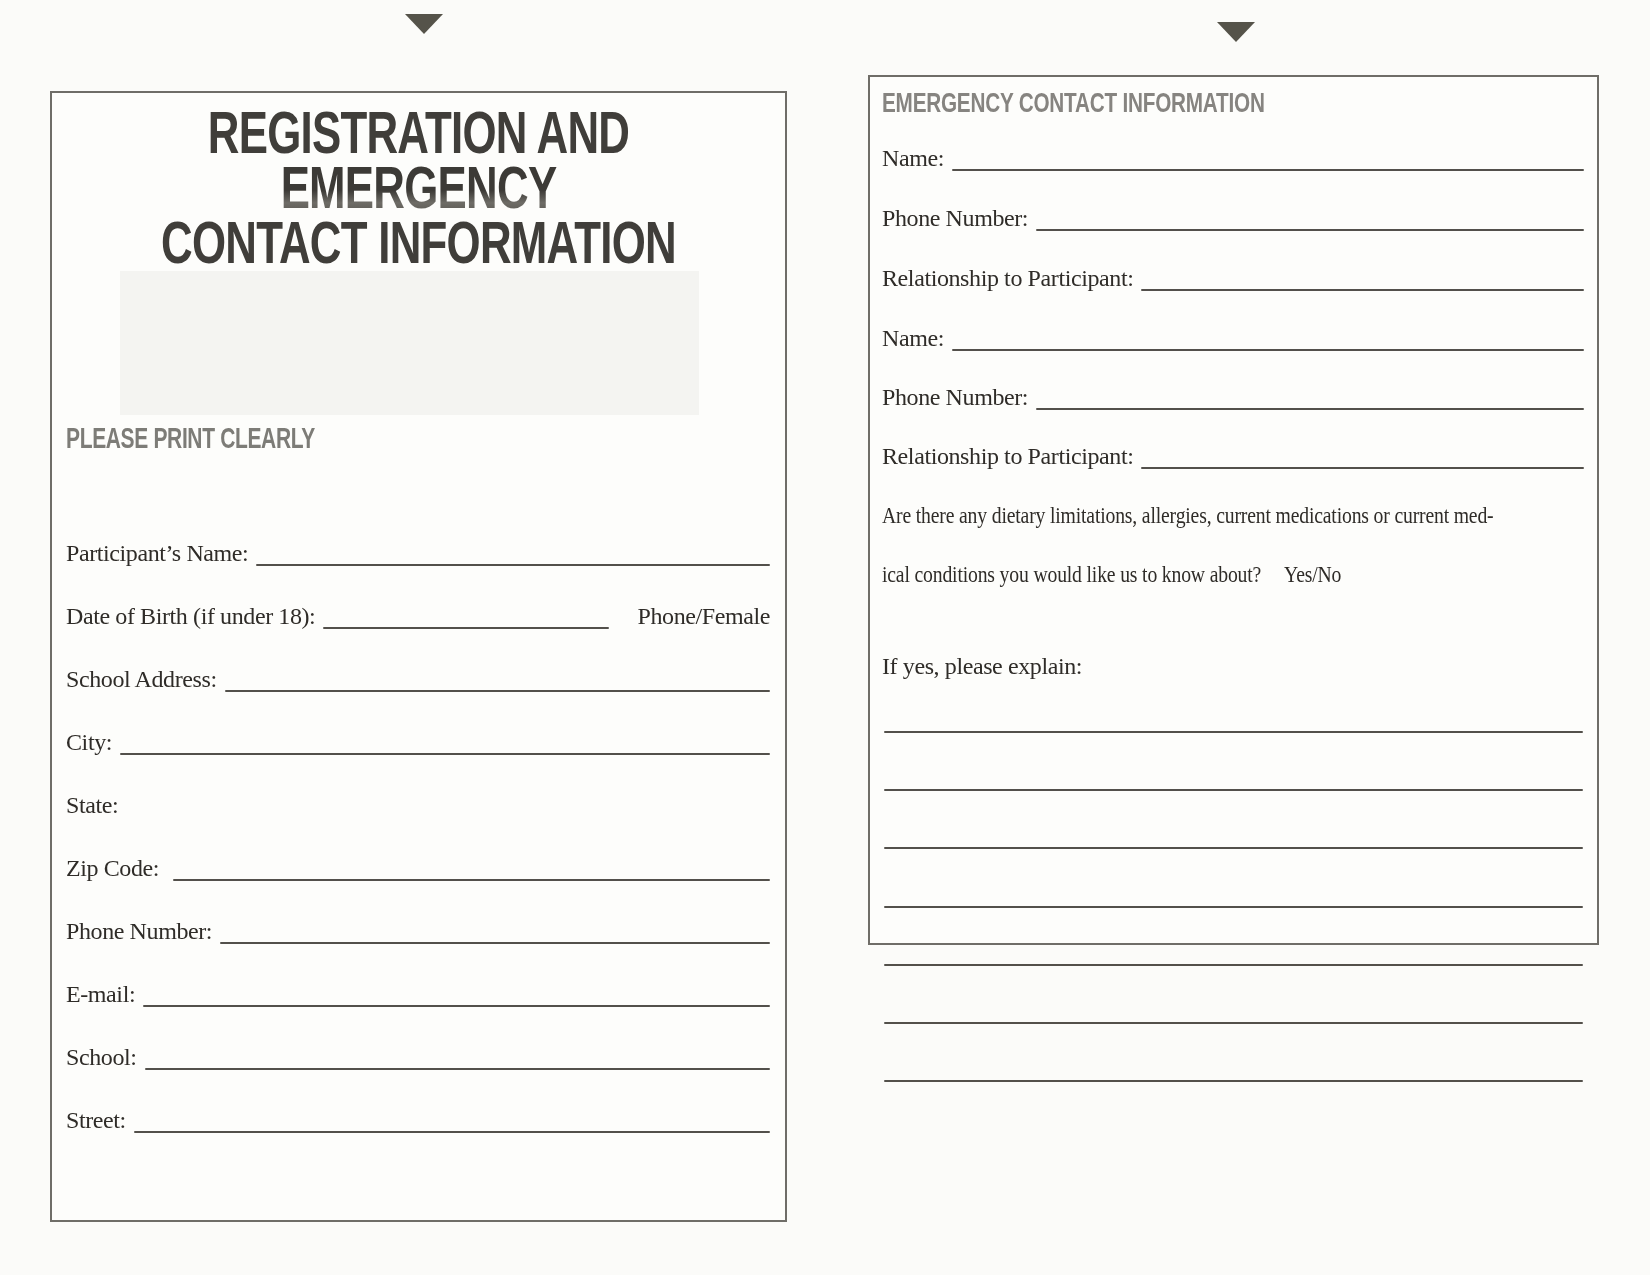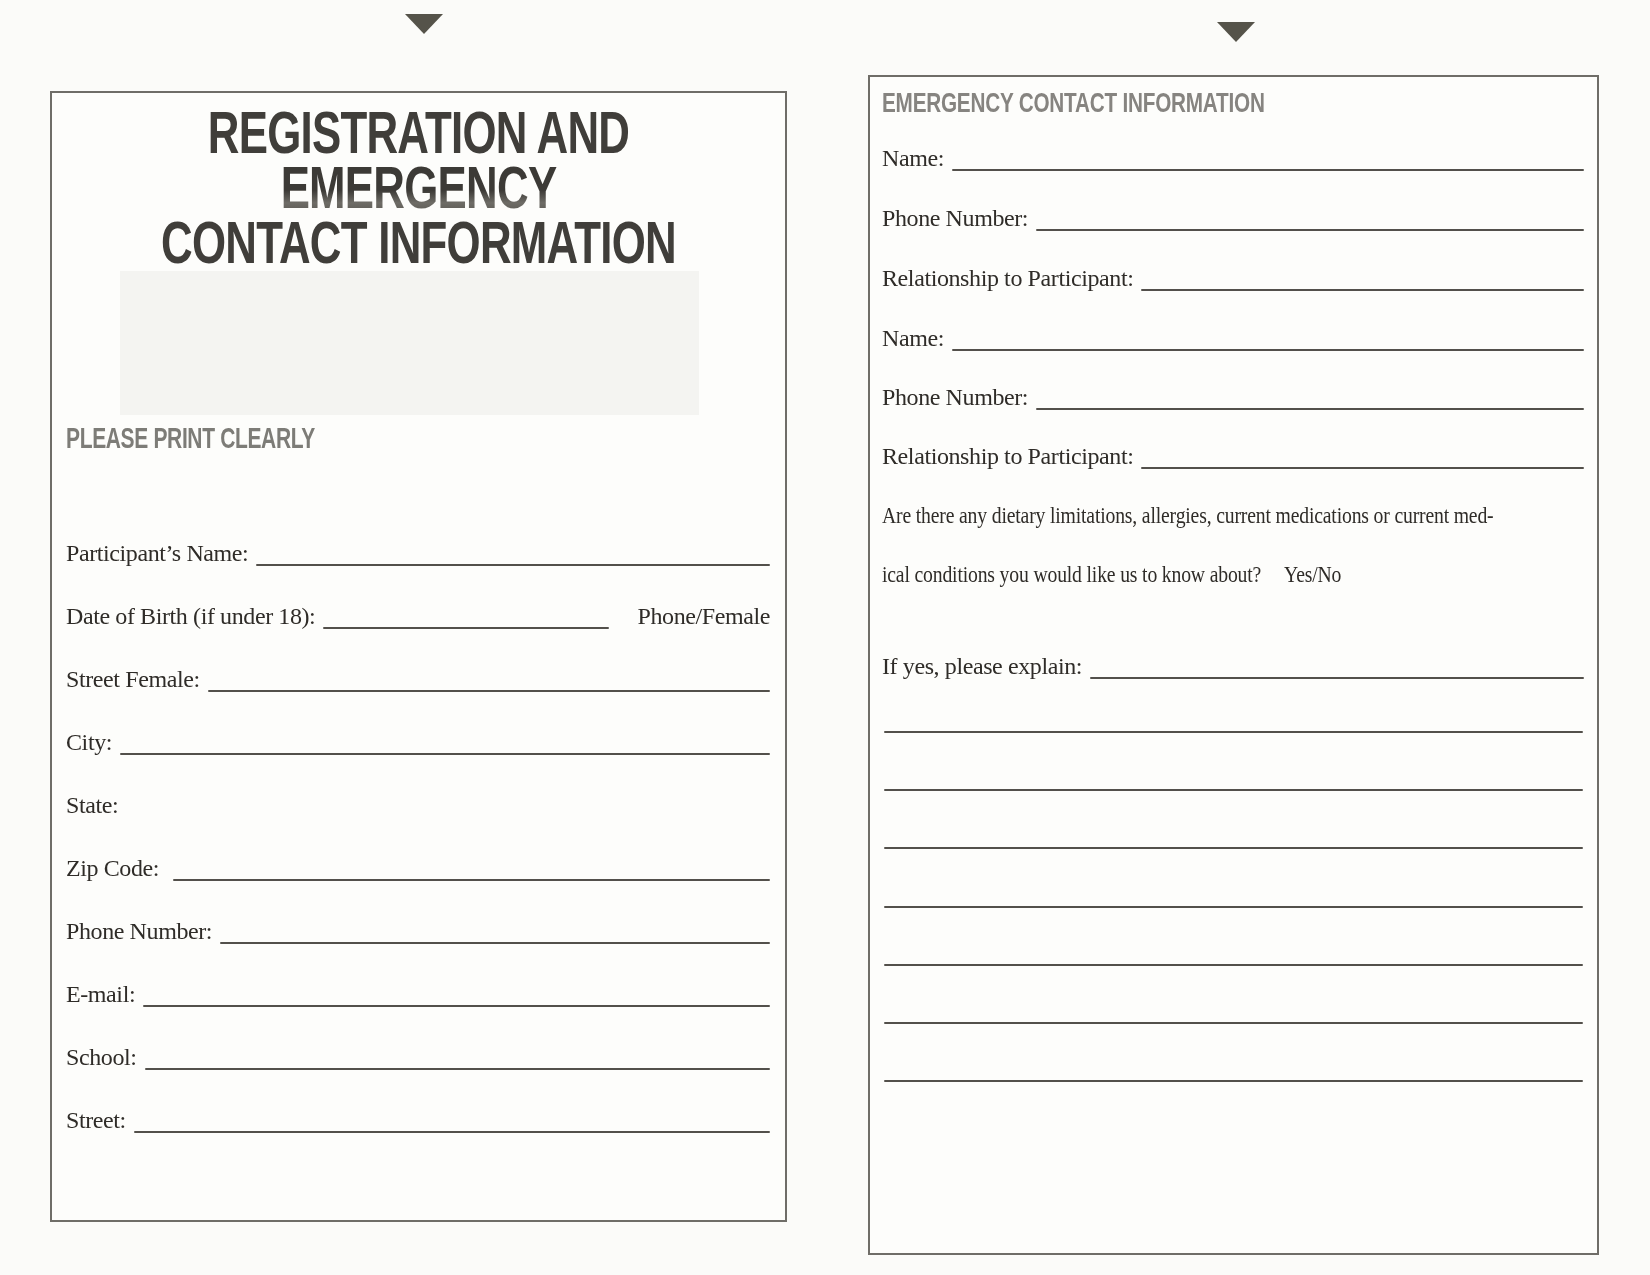--- a/index.html
+++ b/index.html
@@ -24,21 +24,21 @@
   .tri.t2{left:1217px;top:22px;}
 
   
   .panel{
     position:absolute;
     background:#fdfdfb;
     border:2px solid #6f6d68;
     box-sizing:border-box;
   }
   .panel.left{left:50px;top:59px;width:737px;height:1131px;margin-top:32px;}
-  .panel.right{left:868px;top:75px;width:731px;height:1180px;}
+  .panel.right{left:868px;top:75px;width:731px;height:870px;}
 
   
   .big-title{
     position:absolute;top:12px;left:0;right:0;
     text-align:center;
     font-family:"Liberation Sans", sans-serif;
     font-weight:700;
     font-size:60px;line-height:55px;
     letter-spacing:-1px;
     color:#403e3a;
@@ -144,21 +144,21 @@
         <div class="row" style="left: 14px; right: 15px; top: 442px;">
           <span class="lbl">Participant’s Name:</span>
           <span class="wline"></span>
         </div>
         <div class="row" style="left: 14px; right: 15px; top: 505px; text-align: center;">
           <span class="lbl">Date of Birth (if under 18):</span>
           <span class="wline" style="margin-right: 2px;"></span>
           <span class="sfx">Phone/Female</span>
         </div>
         <div class="row" style="left: 14px; right: 15px; top: 568px;">
-          <span class="lbl">Street Female:</span>
+          <span class="lbl">School Address:</span>
           <span class="wline"></span>
         </div>
         <div class="row" style="left: 14px; right: 15px; top: 631px; align-items: flex-end;">
           <span class="lbl">City:</span>
           <span class="wline"></span>
         </div>
         <div class="row" style="left: 14px; right: 15px; top: 694px; flex-direction: column;">
           <span class="lbl">State:</span>
           <span class="wline"></span>
         </div>
@@ -214,21 +214,21 @@
         </div>
       </div>
 
     <div class="ptext" style="left:12px;top:420px;">
       <span>Are there any dietary limitations, allergies, current medications or current med-</span>
     </div>
     <div class="ptext" style="left:12px;top:479px;">
       <span>ical conditions you would like us to know about?</span><span class="answer">Yes/No</span>
     </div>
 
-    <div class="row" style="left:12px;right:13px;top:571px;">
+    <div class="row" style="left:12px;right:13px;top:571px;flex-direction:column;">
       <span class="lbl">If yes, please explain:</span>
       <span class="wline"></span>
     </div>
 
     <div id="blank-lines">
         <div class="blank-line" style="left: 14px; right: 14px; top: 654px;"></div>
         <div class="blank-line" style="left: 14px; right: 14px; top: 712px;"></div>
         <div class="blank-line" style="left: 14px; right: 14px; top: 770px;"></div>
         <div class="blank-line" style="left: 14px; right: 14px; top: 829px;"></div>
         <div class="blank-line" style="left: 14px; right: 14px; top: 887px;"></div>

